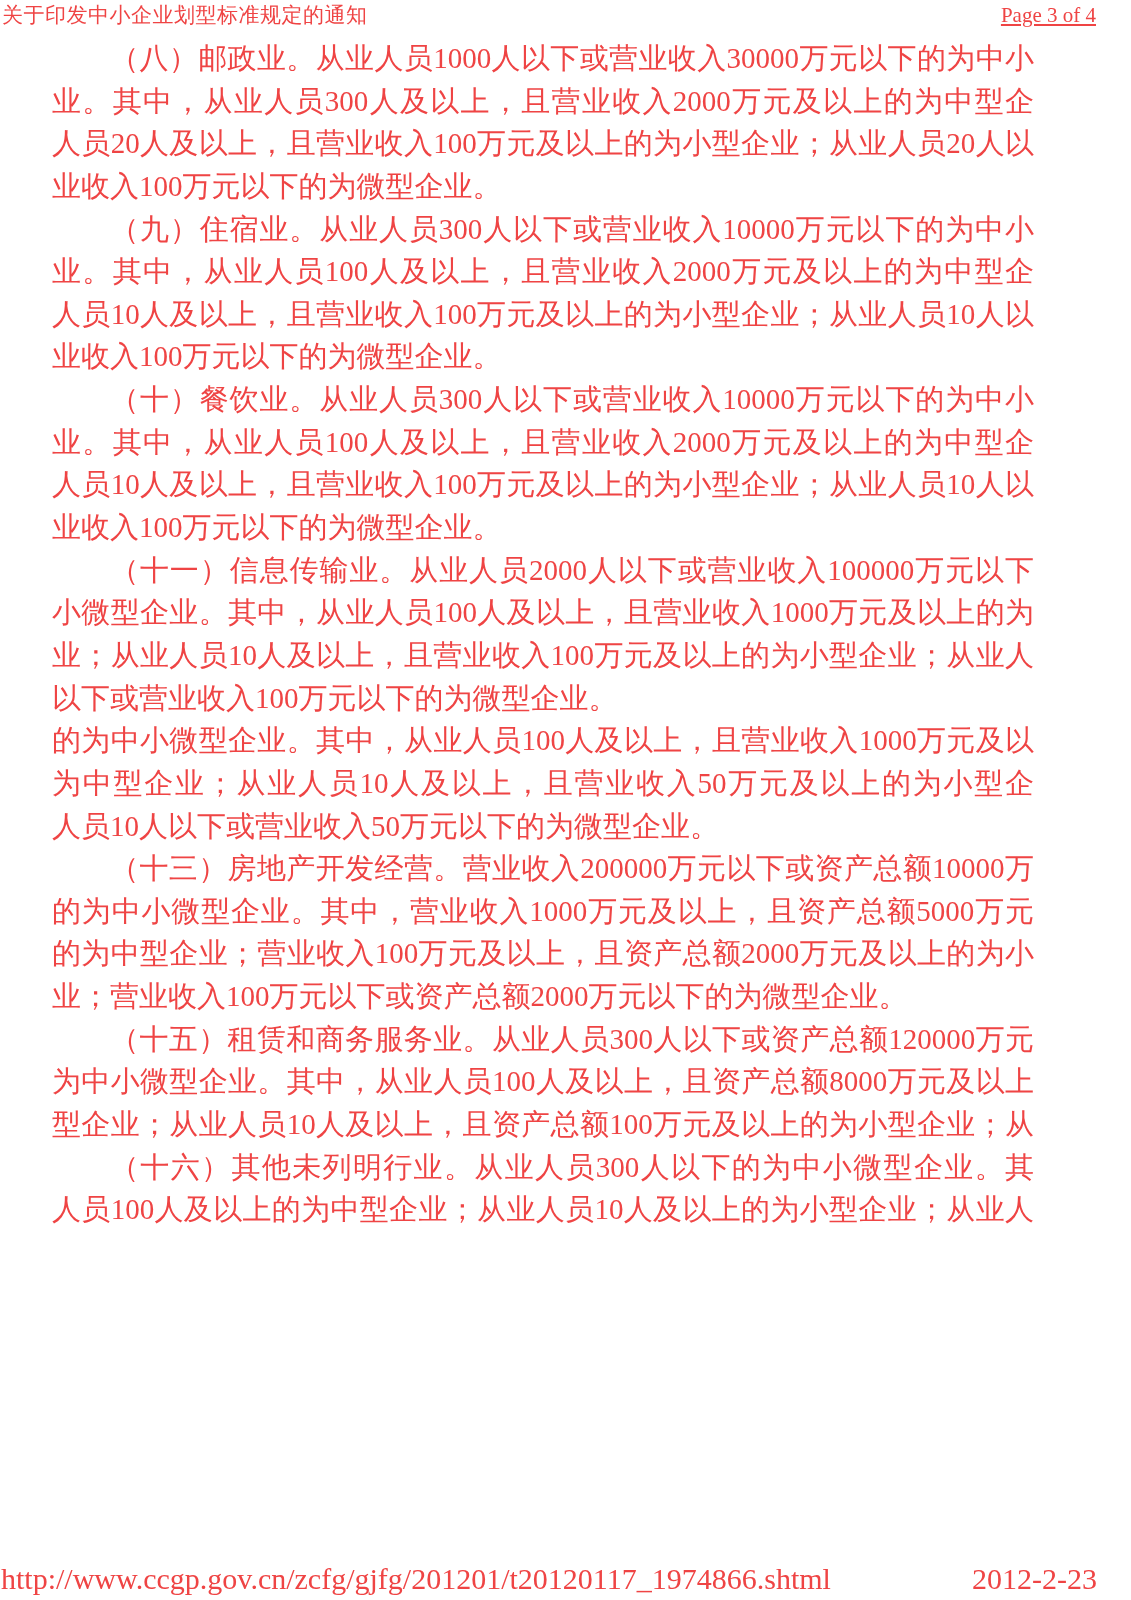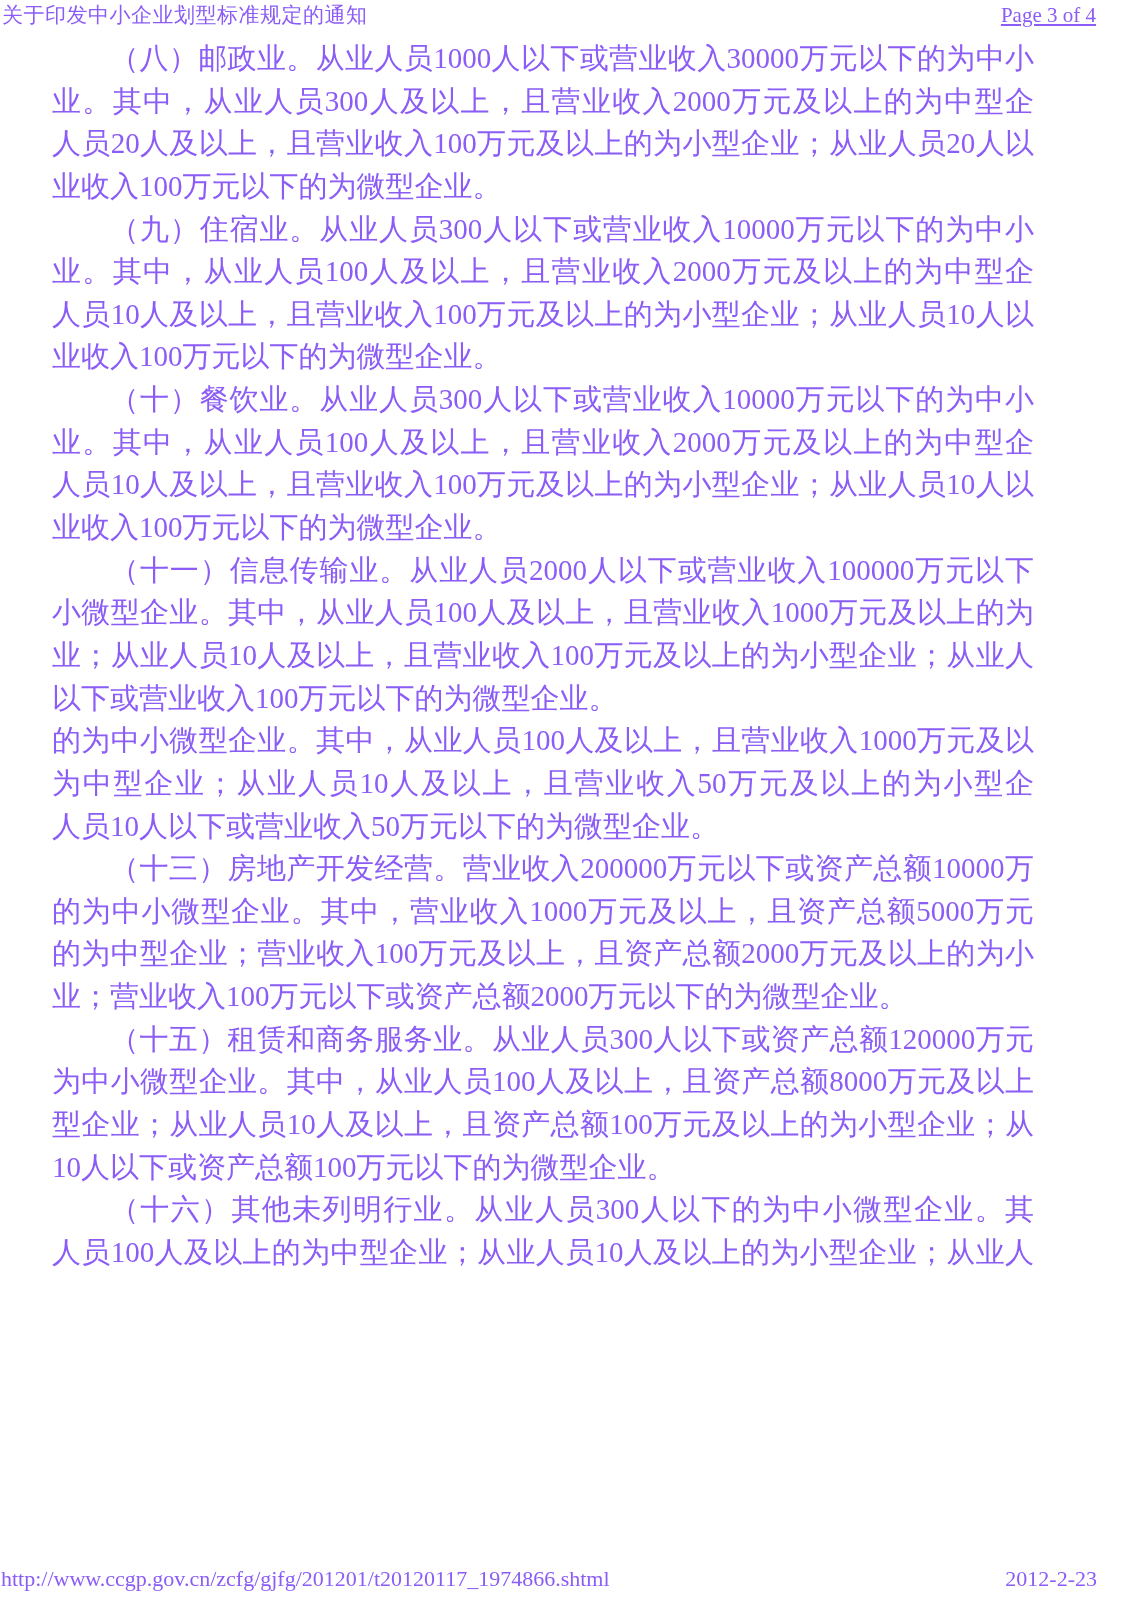--- a/index.html
+++ b/index.html
@@ -1,21 +1,21 @@
 <!DOCTYPE html>
 <html><head>
 <meta charset="utf-8">
 <style>
   html, body { margin: 0; padding: 0; background: #ffffff; }
   .page {
     position: relative;
     width: 1131px;
     height: 1600px;
     background: #ffffff;
-    color: #8b5cf6;
+    color: #ef4444;
     font-family: "Liberation Serif", "DejaVu Serif", serif;
     overflow: hidden;
   }
   .header {
     position: absolute;
     top: 0px;
     left: 0;
     right: 0;
     display: flex;
     justify-content: space-between;
@@ -43,21 +43,21 @@
   .line.first { text-indent: 2em; }
   .line.last { text-align: center; text-align-last: left; }
   .footer {
     position: absolute;
     top: 1563px;
     left: 0;
     right: 0;
     display: flex;
     justify-content: space-between;
     align-items: flex-start;
-    font-size: 22px;
+    font-size: 30px;
     line-height: 32px;
   }
   .footer .url { margin-left: 1px; }
   .footer .date { margin-right: 34px; }
 </style>
 </head>
 <body>
 
 <div class="page">
   <div class="header">
@@ -98,21 +98,20 @@
       <div class="paragraph">
         <div class="line first">（十三）房地产开发经营。营业收入200000万元以下或资产总额10000万元以下</div>
         <div class="line">的为中小微型企业。其中，营业收入1000万元及以上，且资产总额5000万元及以上</div>
         <div class="line">的为中型企业；营业收入100万元及以上，且资产总额2000万元及以上的为小型企</div>
         <div class="line last">业；营业收入100万元以下或资产总额2000万元以下的为微型企业。</div>
       </div>
       <div class="paragraph">
         <div class="line first">（十五）租赁和商务服务业。从业人员300人以下或资产总额120000万元以下的</div>
         <div class="line">为中小微型企业。其中，从业人员100人及以上，且资产总额8000万元及以上的为中</div>
         <div class="line">型企业；从业人员10人及以上，且资产总额100万元及以上的为小型企业；从业人员</div>
-        <div class="line last">10人以下或资产总额100万元以下的为微型企业。</div>
       </div>
       <div class="paragraph">
         <div class="line first">（十六）其他未列明行业。从业人员300人以下的为中小微型企业。其中，从业</div>
         <div class="line">人员100人及以上的为中型企业；从业人员10人及以上的为小型企业；从业人员10人</div>
       </div>
     </div>
 
   <div class="footer">
     <span class="url">http://www.ccgp.gov.cn/zcfg/gjfg/201201/t20120117_1974866.shtml</span>
     <span class="date">2012-2-23</span>

